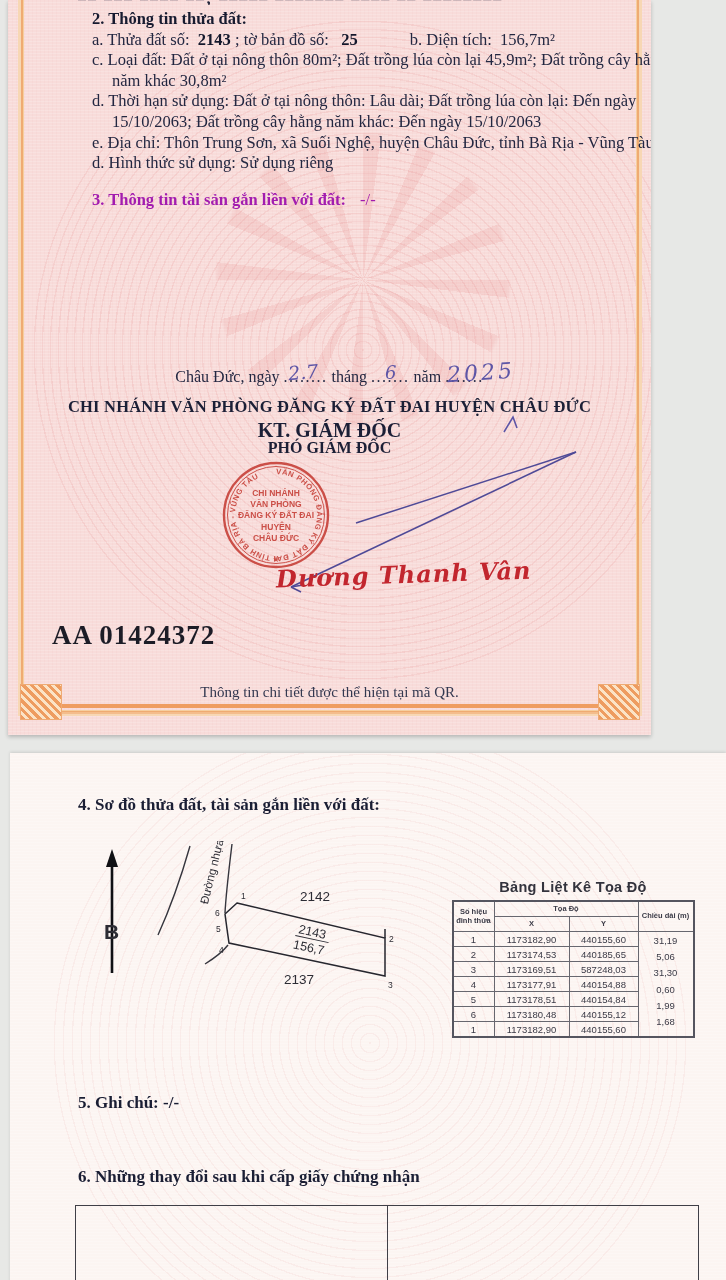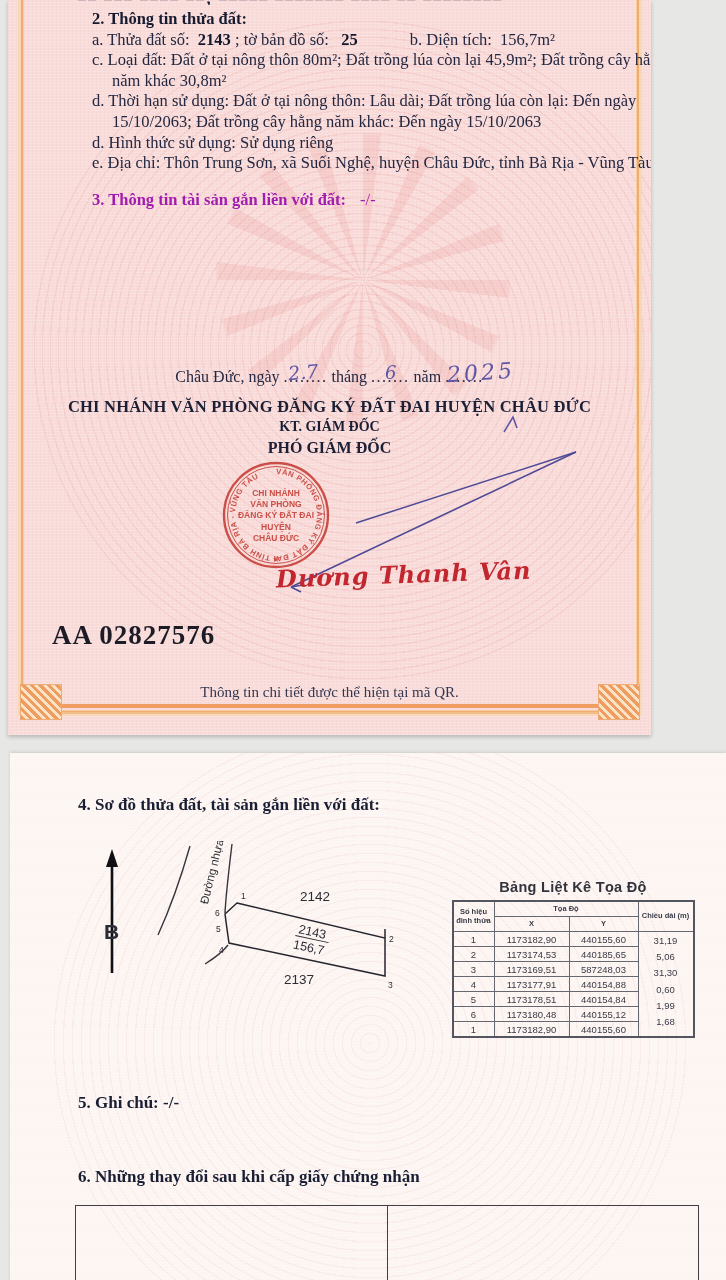--- a/index.html
+++ b/index.html
@@ -72,21 +72,21 @@
   .hand{
     position:absolute;left:4px;bottom:3px;
     font-family:"DejaVu Serif",serif;font-style:italic;
     color:#5d55a6;white-space:nowrap;
   }
   .hand.day{font-size:19px;transform:rotate(-5deg);}
   .hand.month{font-size:18px;left:14px;}
   .hand.year{font-size:22px;letter-spacing:3px;transform:rotate(-4deg);left:2px;bottom:1px;}
   .orgline{position:absolute;left:0;top:397px;width:100%;text-align:center;
     font-weight:bold;font-size:16.5px;color:#1b1f36;letter-spacing:.2px;}
-  .ktline{position:absolute;left:0;top:419px;width:100%;text-align:center;font-weight:bold;font-size:14px;color:#1b1f36;}
+  .ktline{position:absolute;left:0;top:419px;width:100%;text-align:center;font-weight:bold;font-size:20px;color:#1b1f36;}
   .deputy{position:absolute;left:0;top:439px;width:100%;text-align:center;font-weight:bold;font-size:16px;color:#1b1f36;}
 
   .seal{position:absolute;left:214px;top:461px;width:108px;height:108px;opacity:.93;}
   .seal svg{position:absolute;inset:0;}
   .seal-center{
     position:absolute;inset:0;display:flex;flex-direction:column;align-items:center;justify-content:center;
     font-family:"Liberation Sans",sans-serif;font-weight:bold;font-size:8.5px;line-height:1.3;
     color:#c8453d;text-align:center;padding-top:2px;
   }
   .seal-star{position:absolute;left:0;right:0;bottom:5px;text-align:center;font-size:8px;color:#c8453d;}
@@ -160,22 +160,22 @@
   <div class="corner cl"></div>
   <div class="corner cr"></div>
 
   <div class="cliptop">–– ––– –––– ––;  ––––– –––––––  –––– –– ––––––––</div>
 
   <div class="sec2">
     <div class="h">2. Thông tin thửa đất:</div>
     <div class="item"><span>a. Thửa đất số:</span>&nbsp;&nbsp;<b>2143</b>&nbsp;<span>; tờ bản đồ số:</span>&nbsp;&nbsp;&nbsp;<b>25</b><span class="gap-b"></span><span>b. Diện tích:</span>&nbsp;&nbsp;<span>156,7m²</span></div>
     <div class="item">c. Loại đất:  Đất ở tại nông thôn 80m²; Đất trồng lúa còn lại 45,9m²; Đất trồng cây hằng năm khác 30,8m²</div>
     <div class="item">d. Thời hạn sử dụng:  Đất ở tại nông thôn: Lâu dài; Đất trồng lúa còn lại: Đến ngày 15/10/2063; Đất trồng cây hằng năm khác: Đến ngày 15/10/2063</div>
+    <div class="item">e. Địa chỉ: Thôn Trung Sơn, xã Suối Nghệ, huyện Châu Đức, tỉnh Bà Rịa - Vũng Tàu</div>
     <div class="item">d. Hình thức sử dụng: Sử dụng riêng</div>
-    <div class="item">e. Địa chỉ: Thôn Trung Sơn, xã Suối Nghệ, huyện Châu Đức, tỉnh Bà Rịa - Vũng Tàu</div>
     <div class="sec3line"><span>3. Thông tin tài sản gắn liền với đất:</span><span class="v">-/-</span></div>
   </div>
 
   <div class="dateline">
     <span>Châu Đức, ngày</span>
     <span class="blank"><span class="hand day">2.7</span><span class="dots">........</span></span>
     <span>tháng</span>
     <span class="blank"><span class="hand month">6</span><span class="dots">.......</span></span>
     <span>năm</span>
     <span class="blank"><span class="hand year">2025</span><span class="dots">.......</span></span>
@@ -207,21 +207,21 @@
   </div>
 
   <svg class="sigstrokes" width="711" height="735" viewBox="0 0 711 735">
     <path d="M496,432 l9,-15 l4,11" fill="none" stroke="#5d55a6" stroke-width="1.6"></path>
     <path d="M283,587 L568,452" fill="none" stroke="#4f4a97" stroke-width="1.6"></path>
     <path d="M348,523 C420,500 492,477 568,452" fill="none" stroke="#4f4a97" stroke-width="1.5"></path>
     <path d="M283,587 l12,-2 M283,587 l10,5" fill="none" stroke="#4f4a97" stroke-width="1.4"></path>
   </svg>
 
   <div class="signame">Dương Thanh Vân</div>
-  <div class="serial">AA 02827576</div>
+  <div class="serial">AA 01424372</div>
   <div class="footer1">Thông tin chi tiết được thể hiện tại mã QR.</div>
 </div>
 
 <div class="page2">
   <div class="texture"></div>
   <div class="rings r2"></div>
 
   <div class="sec4h">4. Sơ đồ thửa đất, tài sản gắn liền với đất:</div>
 
   <svg class="diagram" viewBox="0 0 352 200">

